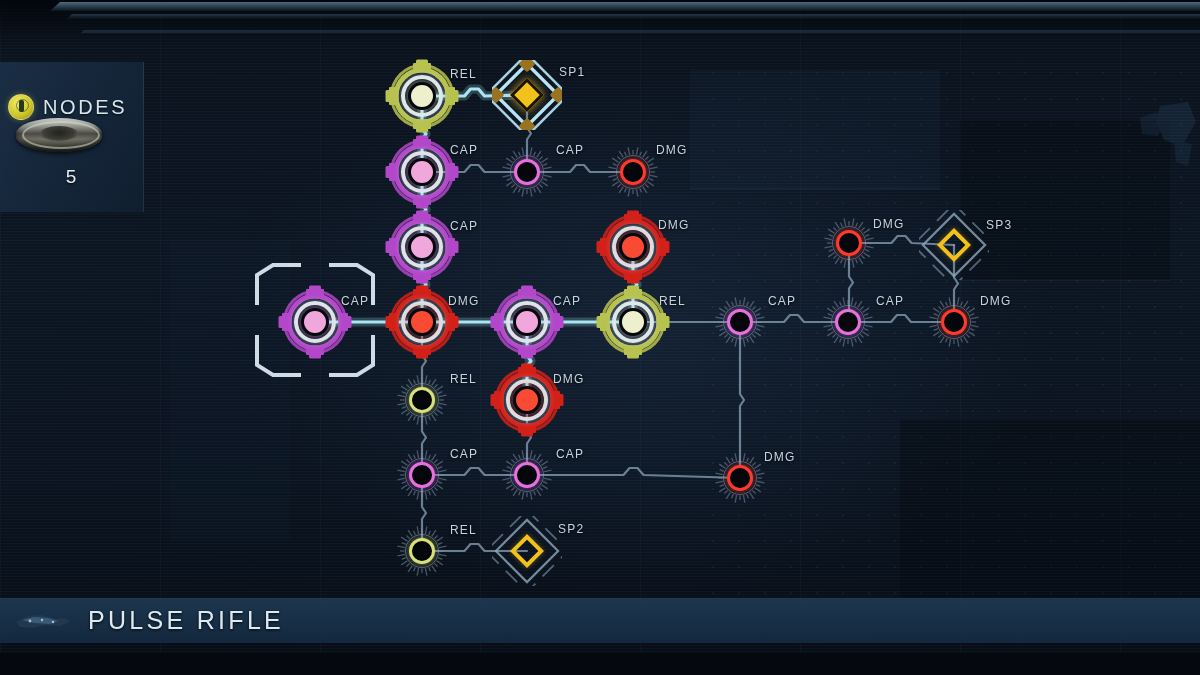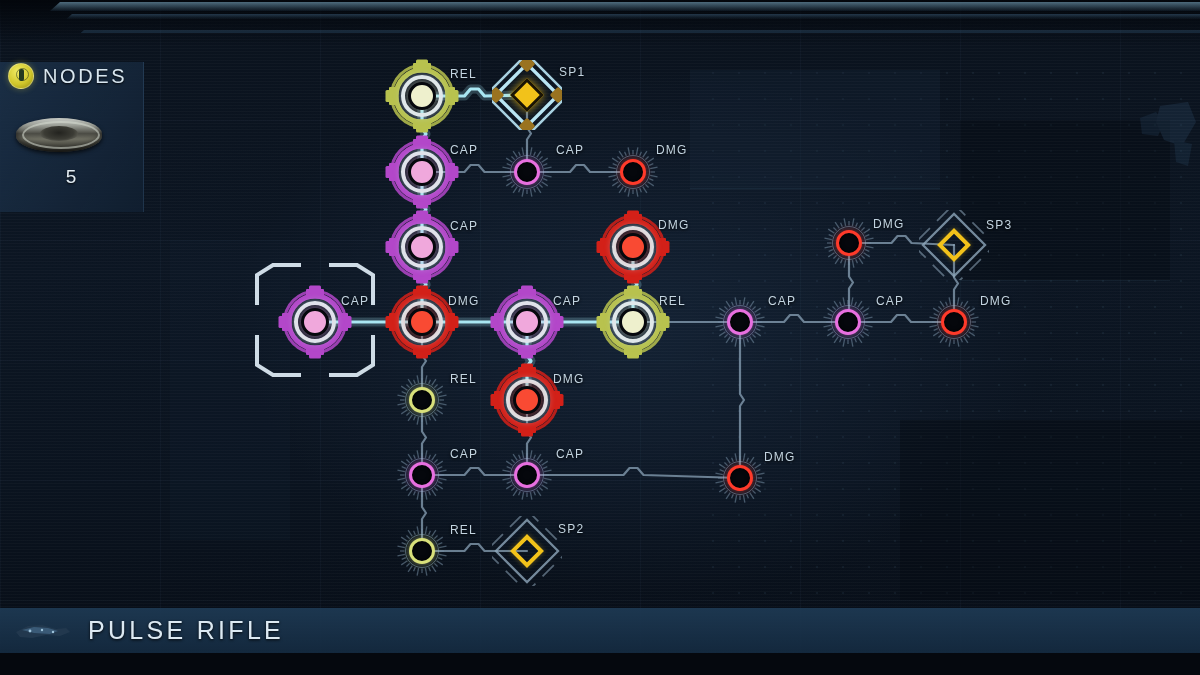--- a/index.html
+++ b/index.html
@@ -37,21 +37,21 @@
     transform:skewX(-48deg);transform-origin:left top;}
   .top-bar-c{position:absolute;left:84px;top:30px;width:1140px;height:3px;
     background:rgba(70,115,155,.26);transform:skewX(-48deg);transform-origin:left top;}
   .top-shade{position:absolute;left:0;top:0;width:1200px;height:46px;
     background:linear-gradient(180deg,rgba(2,5,10,.92),rgba(2,5,10,0));}
 
   
   #nodes-panel{position:absolute;left:0;top:62px;width:143px;height:150px;
     background:linear-gradient(120deg,rgba(27,48,72,.92),rgba(17,32,50,.80));
     border-right:1px solid rgba(120,170,210,.10);}
-  .np-head{position:absolute;left:8px;top:1px;display:flex;align-items:center;gap:9px;}
+  .np-head{position:absolute;left:8px;top:32px;display:flex;align-items:center;gap:9px;}
   .np-badge{width:24px;height:24px;border-radius:50%;
     background:radial-gradient(circle at 38% 32%,#f2ec63,#cfc52a 58%,#8e860f 100%);
     border:1px solid rgba(255,255,255,.30);position:relative;box-shadow:0 0 6px rgba(230,220,70,.35);}
   .np-badge:after{content:"";position:absolute;left:50%;top:22%;width:5px;height:12px;
     margin-left:-2.5px;border-radius:2px;background:#243a20;}
   .np-badge:before{content:"";position:absolute;left:50%;top:16%;width:11px;height:11px;
     margin-left:-5.5px;border-radius:50%;border:1.5px solid rgba(40,55,30,.55);}
   .np-title{font-size:20px;letter-spacing:2.6px;color:#d8e6ef;
     text-shadow:0 1px 2px rgba(0,0,0,.85);}
   .np-item{position:absolute;left:16px;top:48px;width:86px;height:48px;}
@@ -59,21 +59,21 @@
     background:linear-gradient(180deg,#cfd3cd 0%,#9a9d95 22%,#4b4b44 46%,#6f6f63 62%,#2e2e28 100%);
     box-shadow:inset 0 -4px 6px rgba(0,0,0,.6),0 2px 4px rgba(0,0,0,.7);}
   .disc:after{content:"";position:absolute;left:24px;top:8px;width:38px;height:15px;border-radius:50%;
     background:radial-gradient(ellipse at 50% 45%,#23231f 0%,#3c3c35 55%,#7d7d72 100%);}
   .disc-ring{position:absolute;left:6px;top:11px;width:74px;height:24px;border-radius:50%;
     border:2px solid rgba(215,220,210,.55);}
   .np-count{position:absolute;left:0;top:104px;width:143px;text-align:center;
     font-size:19px;color:#e3edf4;letter-spacing:1px;text-shadow:0 1px 2px rgba(0,0,0,.9);}
 
   
-  #weapon-bar{position:absolute;left:0;bottom:22px;width:1200px;height:45px;
+  #weapon-bar{position:absolute;left:0;bottom:32px;width:1200px;height:45px;
     background:linear-gradient(180deg,rgba(30,58,84,.92),rgba(20,42,64,.92));
     display:flex;align-items:center;}
   .wb-icon{width:62px;height:22px;margin-left:12px;position:relative;}
   .wb-icon svg{position:absolute;left:0;top:0;}
   .wb-name{margin-left:14px;font-size:25px;letter-spacing:3.3px;color:#dce9f2;
     text-shadow:0 1px 3px rgba(0,0,0,.9);}
   .bottom-black{position:absolute;left:0;bottom:0;width:1200px;height:22px;background:#05080e;}
 
   
   #graph{position:absolute;inset:0;}

